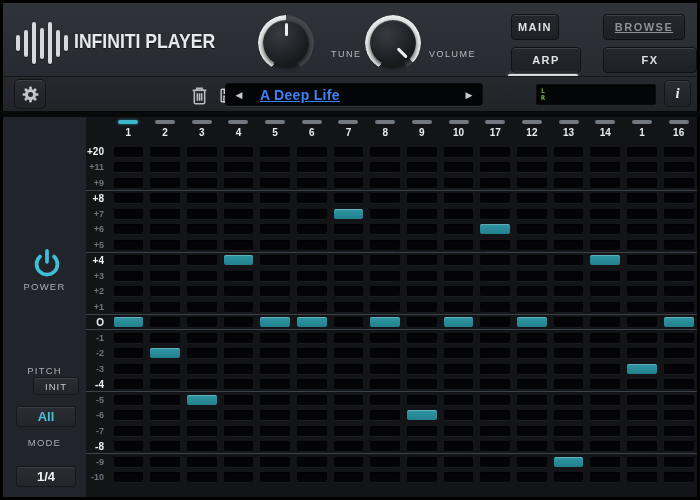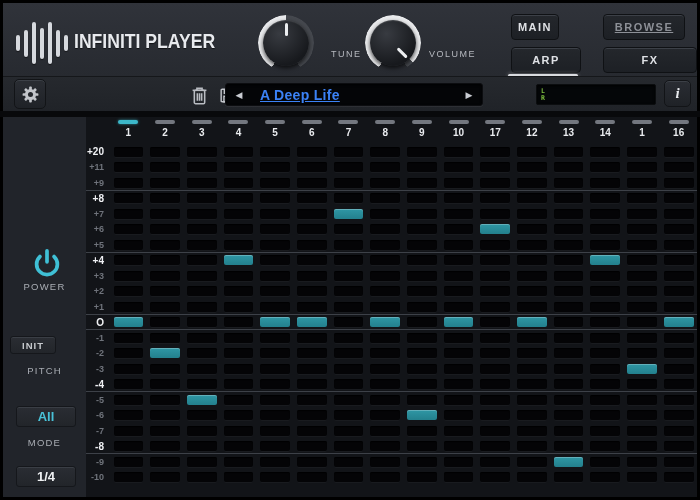--- a/index.html
+++ b/index.html
@@ -68,22 +68,22 @@
 
   
   .main { position:absolute; left:3px; top:117px; right:3px; bottom:3px; background:#15171b; overflow:hidden; }
   .sidebar { position:absolute; left:0; top:0; width:83px; height:100%;
       background:#21242a; }
   .side-label { position:absolute; width:83px; text-align:center; font-size:9.5px; color:#a9adb4;
       letter-spacing:1.2px; }
   .side-btn { position:absolute; border-radius:3px; border:1px solid #15171b;
       background:linear-gradient(#2a2d33,#22252a); box-shadow:inset 0 1px 0 #3a3e45;
       display:flex; align-items:center; justify-content:center; cursor:pointer; }
-  .side-btn.small { left:7px; width:46px; height:18px; font-size:9.5px; font-weight:bold;
-      color:#c7cace; letter-spacing:1px; }
+  .side-btn.small { left:30px; width:46px; height:18px; font-size:9.5px; font-weight:normal;
+      color:#c7cace; letter-spacing:1px;margin-top:41px; }
   .side-btn.big { left:13px; width:60px; height:21px; font-size:13px; font-weight:bold; color:#eef0f2; }
   .side-btn.big.teal { color:#49c2d8; }
   .power-btn { position:absolute; left:29px; top:131px; width:30px; height:30px; cursor:pointer; }
 
   
   .grid-panel { position:absolute; left:83px; top:0; right:0; bottom:0; background:#121418; }
   .grid-header-row { display:flex; margin-left:24px; height:27px; padding-top:3px; }
   .col-head { flex:1; display:flex; flex-direction:column; align-items:center; }
   .step-dash { width:20px; height:4px; border-radius:2px; background:#73777f; margin-bottom:3px; }
   .step-dash.active { background:#3cb7c9; box-shadow:0 0 3px rgba(60,183,201,.7); }

